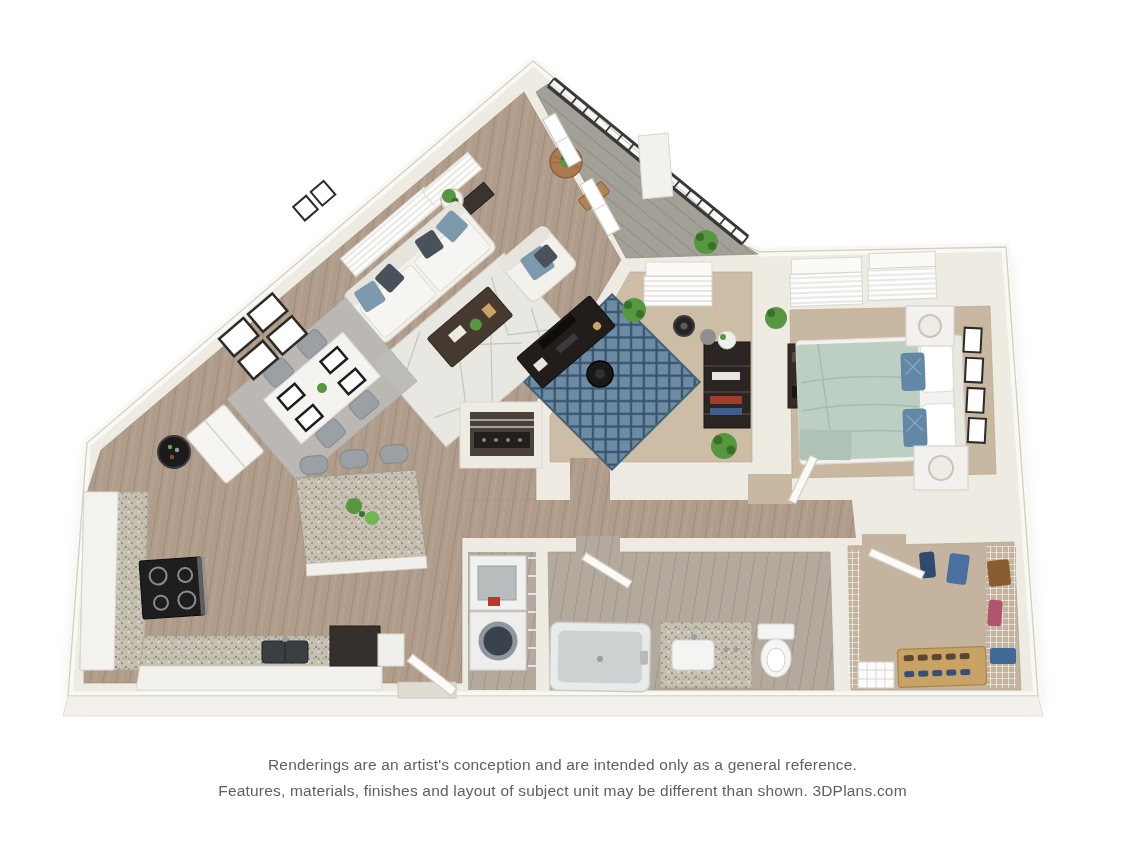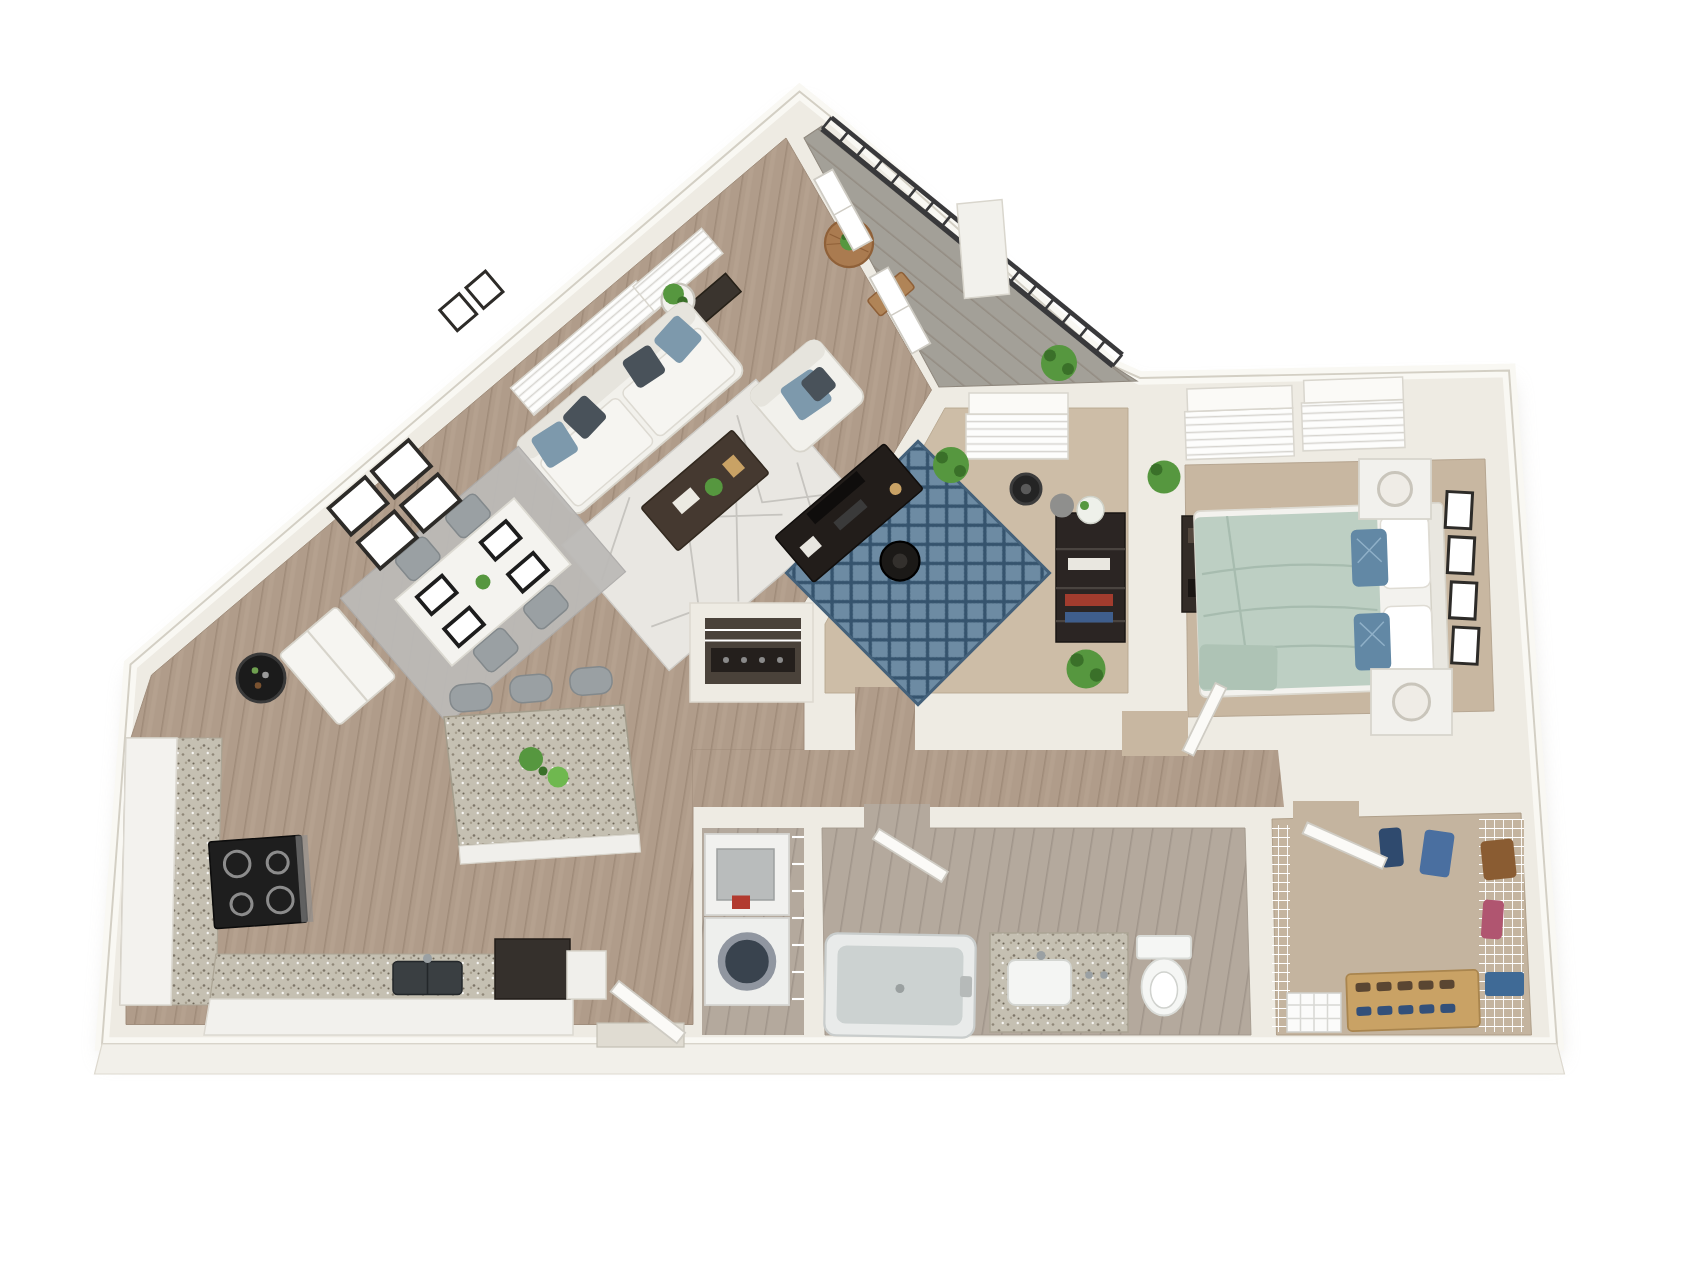--- a/index.html
+++ b/index.html
@@ -458,13 +458,15 @@
           <rect x="0" y="-4" width="50" height="8"></rect>
         </g>
     <g transform="translate(870,552) rotate(24)">
           <rect x="0" y="-4" width="58" height="8"></rect>
         </g>
   </g>
 </svg>
 </div>
 
 <div class="disclaimer">
+  <div>Renderings are an artist's conception and are intended only as a general reference.</div>
+  <div>Features, materials, finishes and layout of subject unit may be different than shown. 3DPlans.com</div>
 </div>
 
 </body></html>

